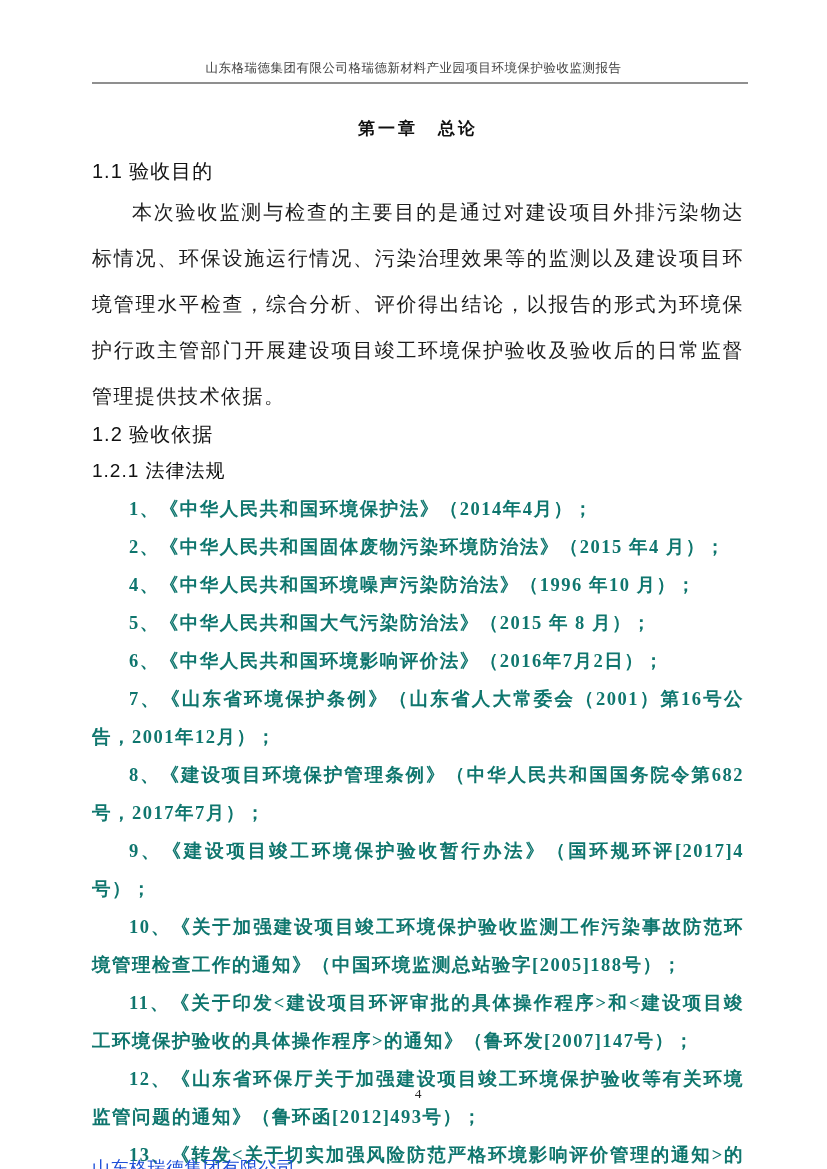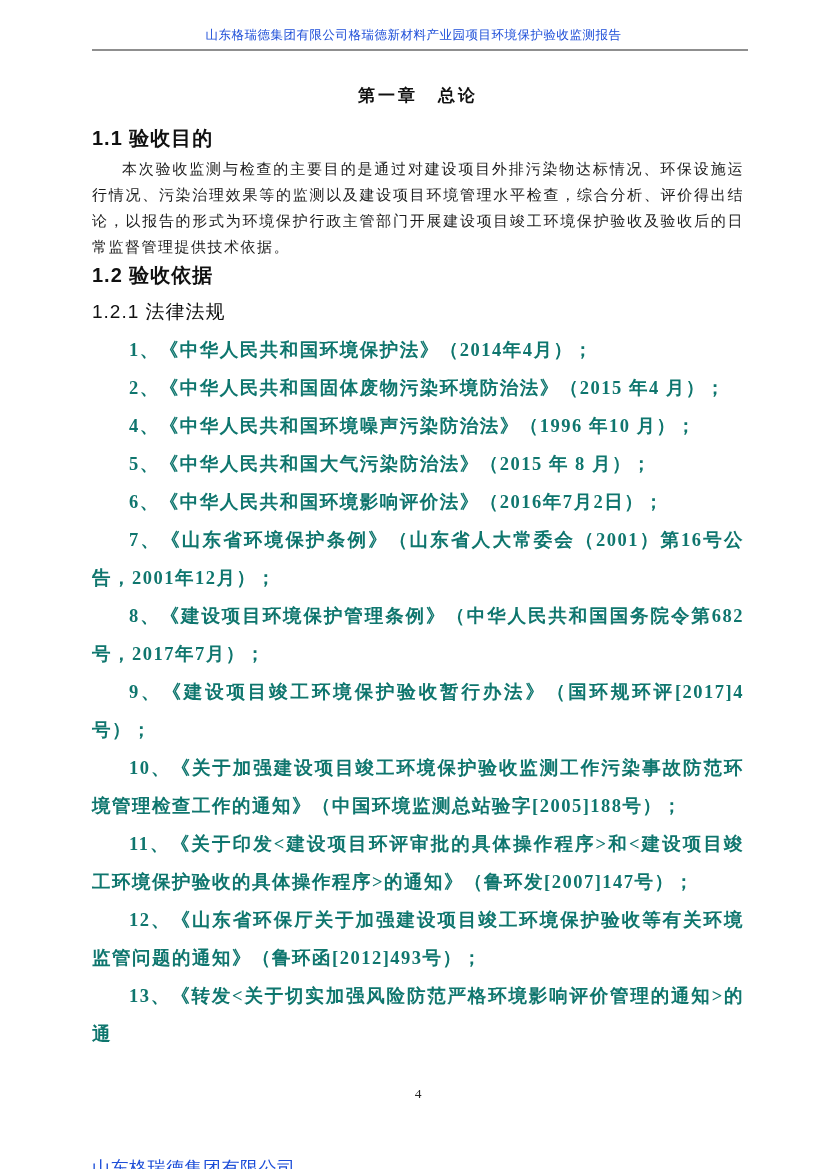--- a/index.html
+++ b/index.html
@@ -8,25 +8,25 @@
     position: relative;
     width: 827px;
     height: 1169px;
     margin: 0 auto;
     background: #ffffff;
     color: #1c1c1c;
     font-family: "Liberation Serif", "DejaVu Serif", serif;
     overflow: hidden;
   }
   .header-title {
-    padding-top: 27px;
+    padding-top: 60px;
     text-align: center;
     font-size: 12.5px;
     letter-spacing: 0.5px;
-    color: #1d4ed8;
+    color: #404040;
   }
   .header-rule {
     margin: 5px auto 0 92px;
     width: 656px;
     height: 0;
     border-bottom: 2.5px solid #8f8f8f;
   }
   .content {
     width: 652px;
     margin-left: 92px;
@@ -38,39 +38,39 @@
     line-height: 34px;
     font-weight: bold;
     letter-spacing: 3px;
     color: #111111;
     font-family: "Liberation Sans", "DejaVu Sans", sans-serif;
   }
   .h2 {
     margin-top: 12px;
     font-size: 20px;
     line-height: 26px;
-    font-weight: bold;
+    font-weight: normal;
     letter-spacing: 1px;
     color: #111111;
     font-family: "Liberation Sans", "DejaVu Sans", sans-serif;
   }
   .h2-second { margin-top: 2px; }
   .h3 {
     margin-top: 12px;
     font-size: 19px;
     line-height: 24px;
     font-weight: normal;
     letter-spacing: 1px;
     color: #111111;
     font-family: "Liberation Sans", "DejaVu Sans", sans-serif;
   }
   .body-para {
     margin-top: 5px;
-    font-size: 15px;
-    line-height: 26px;
+    font-size: 20px;
+    line-height: 46px;
     letter-spacing: 1.5px;
     text-align: justify;
     text-justify: inter-character;
     text-indent: 2em;
     color: #1c1c1c;
   }
   .legal-items { margin-top: 7px; }
   .legal-items p {
     margin: 0;
     font-size: 18.5px;

